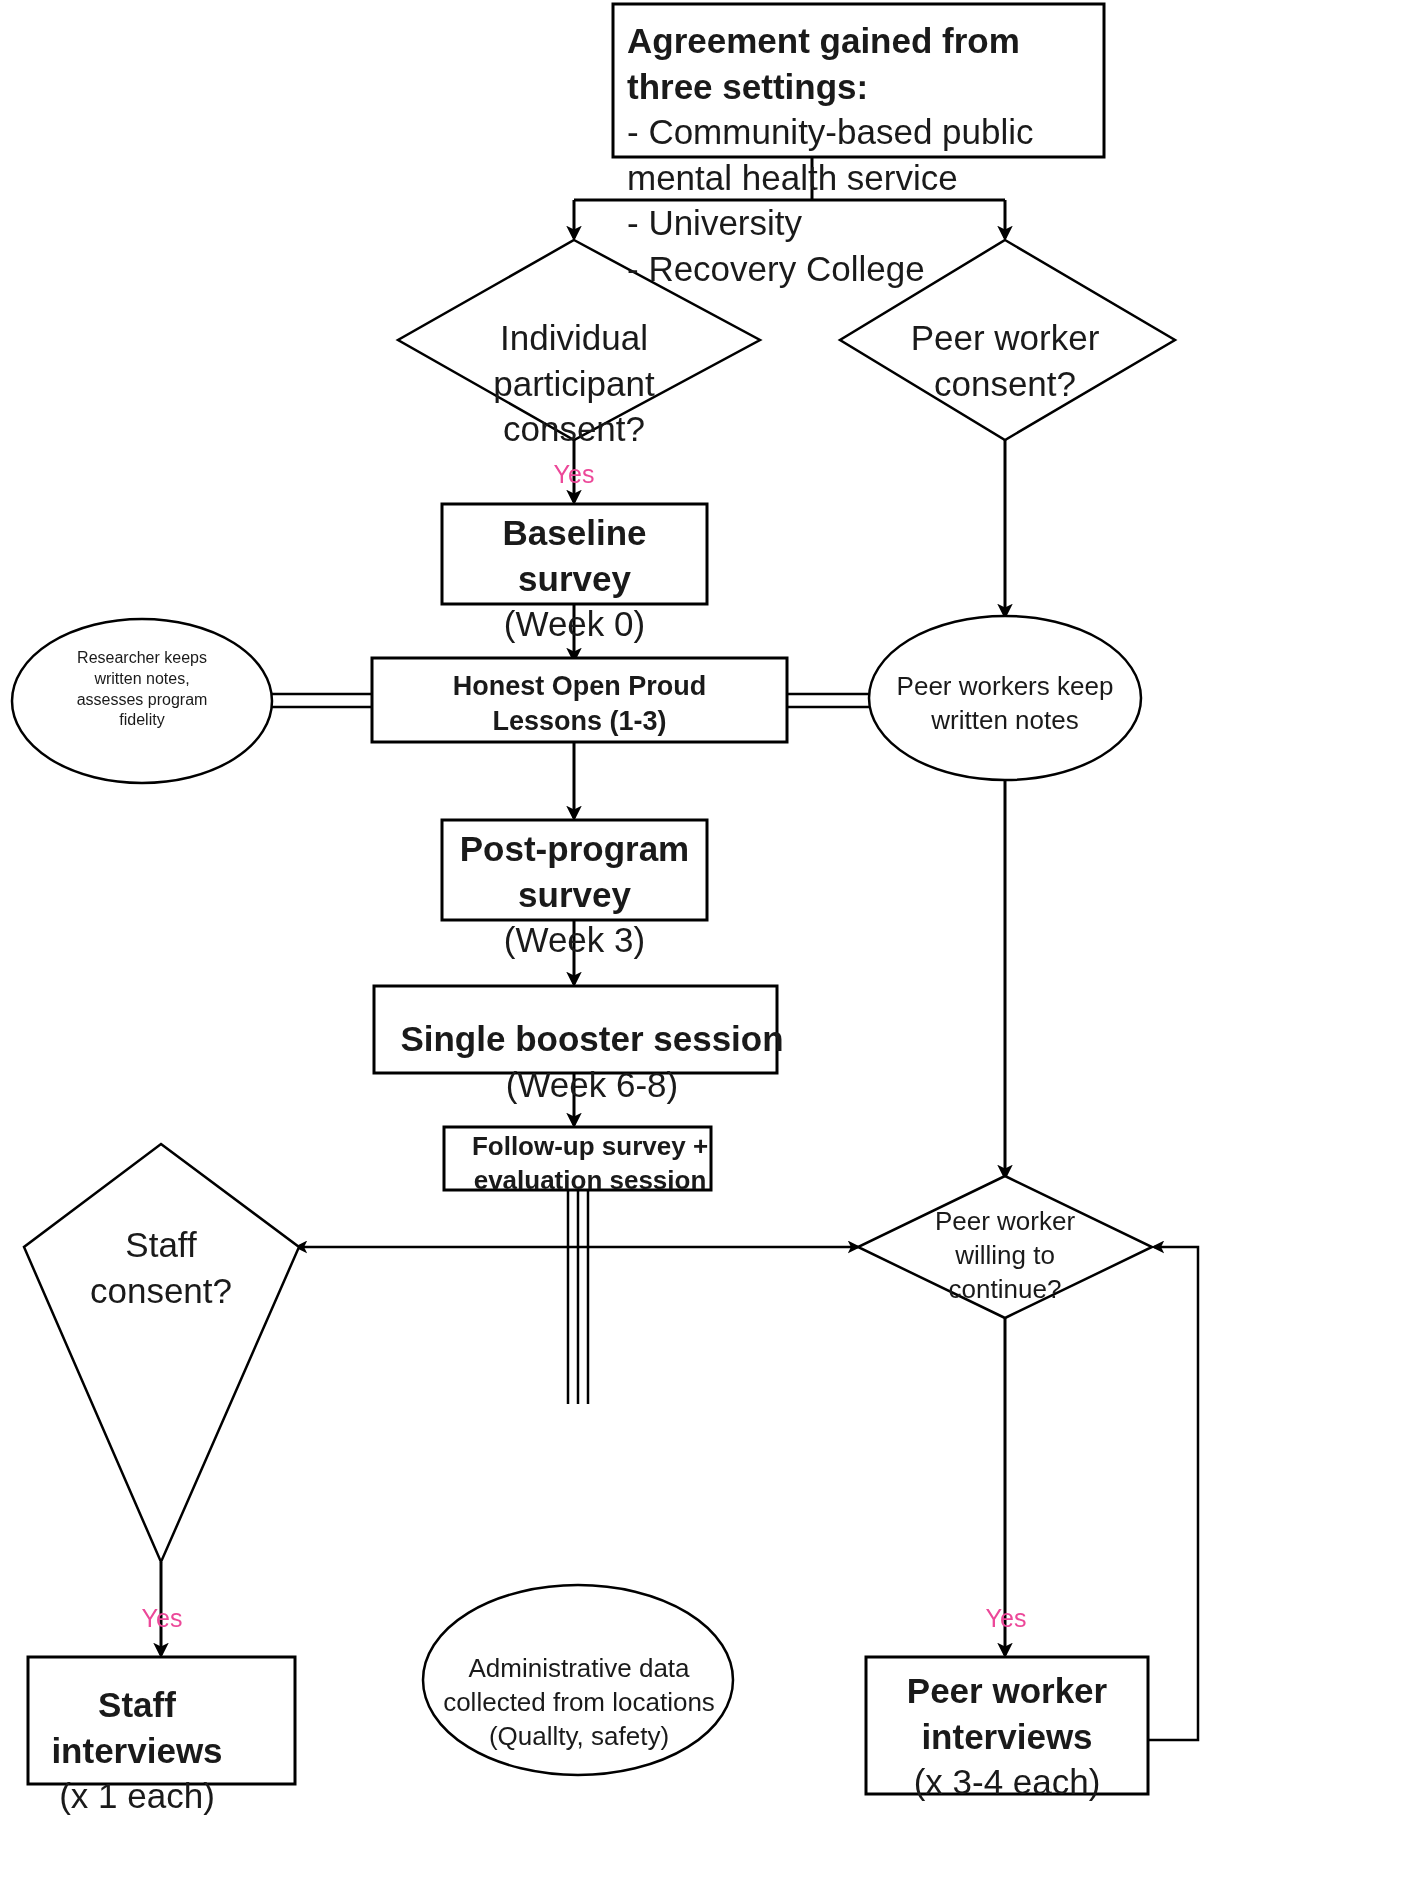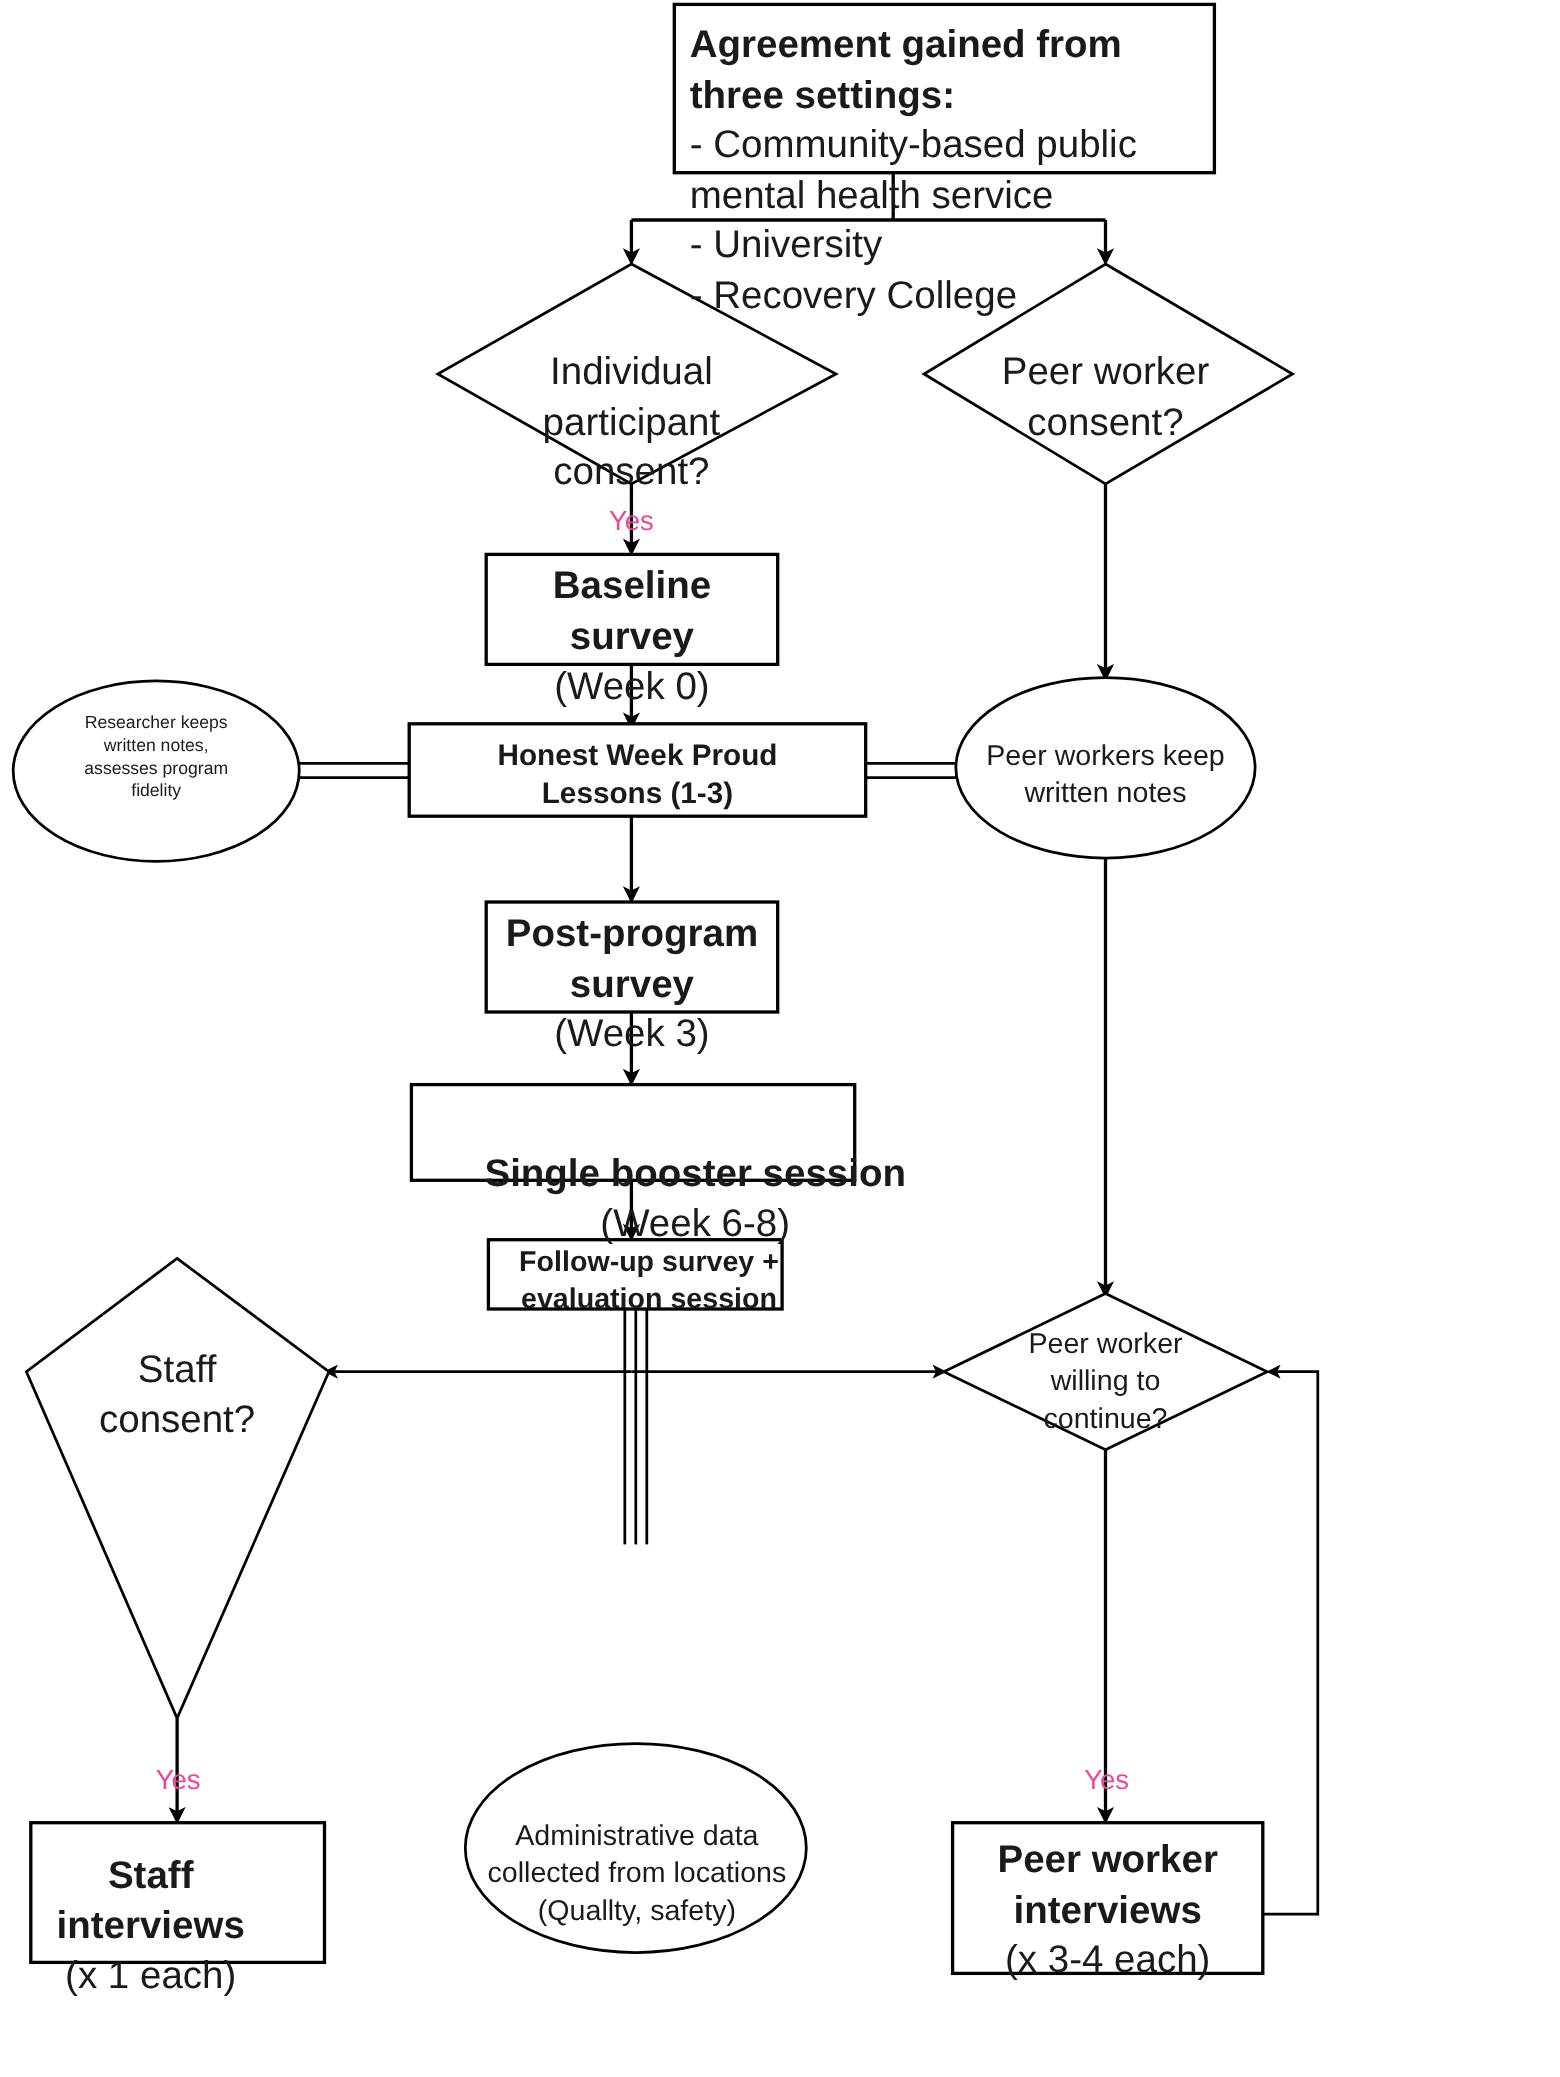--- a/index.html
+++ b/index.html
@@ -191,36 +191,36 @@
   </div>
 
   <div class="lbl s25" style="left:14px; top:648px; width:256px;">
     <div>Researcher keeps</div>
     <div>written notes,</div>
     <div>assesses program</div>
     <div>fidelity</div>
   </div>
 
   <div class="lbl s28 t-bold" style="left:372px; top:669px; width:415px;">
-    <div>Honest Week Proud</div>
+    <div>Honest Open Proud</div>
     <div>Lessons (1-3)</div>
   </div>
 
   <div class="lbl s26" style="left:872px; top:670px; width:266px;">
     <div>Peer workers keep</div>
     <div>written notes</div>
   </div>
 
   <div class="lbl s27" style="left:442px; top:826px; width:265px;">
     <div class="t-bold">Post-program</div>
     <div class="t-bold">survey</div>
     <div>(Week 3)</div>
   </div>
 
-  <div class="lbl s27" style="left:374px; top:1044px; width:436px;margin-left:40px;">
+  <div class="lbl s27" style="left:374px; top:1016px; width:436px;">
     <div class="t-bold">Single booster session</div>
     <div>(Week 6-8)</div>
   </div>
 
   <div class="lbl s26 t-bold" style="left:444px; top:1130px; width:292px;">
     <div>Follow-up survey +</div>
     <div>evaluation session</div>
   </div>
 
   <div class="lbl s27" style="left:36px; top:1222px; width:250px;">

